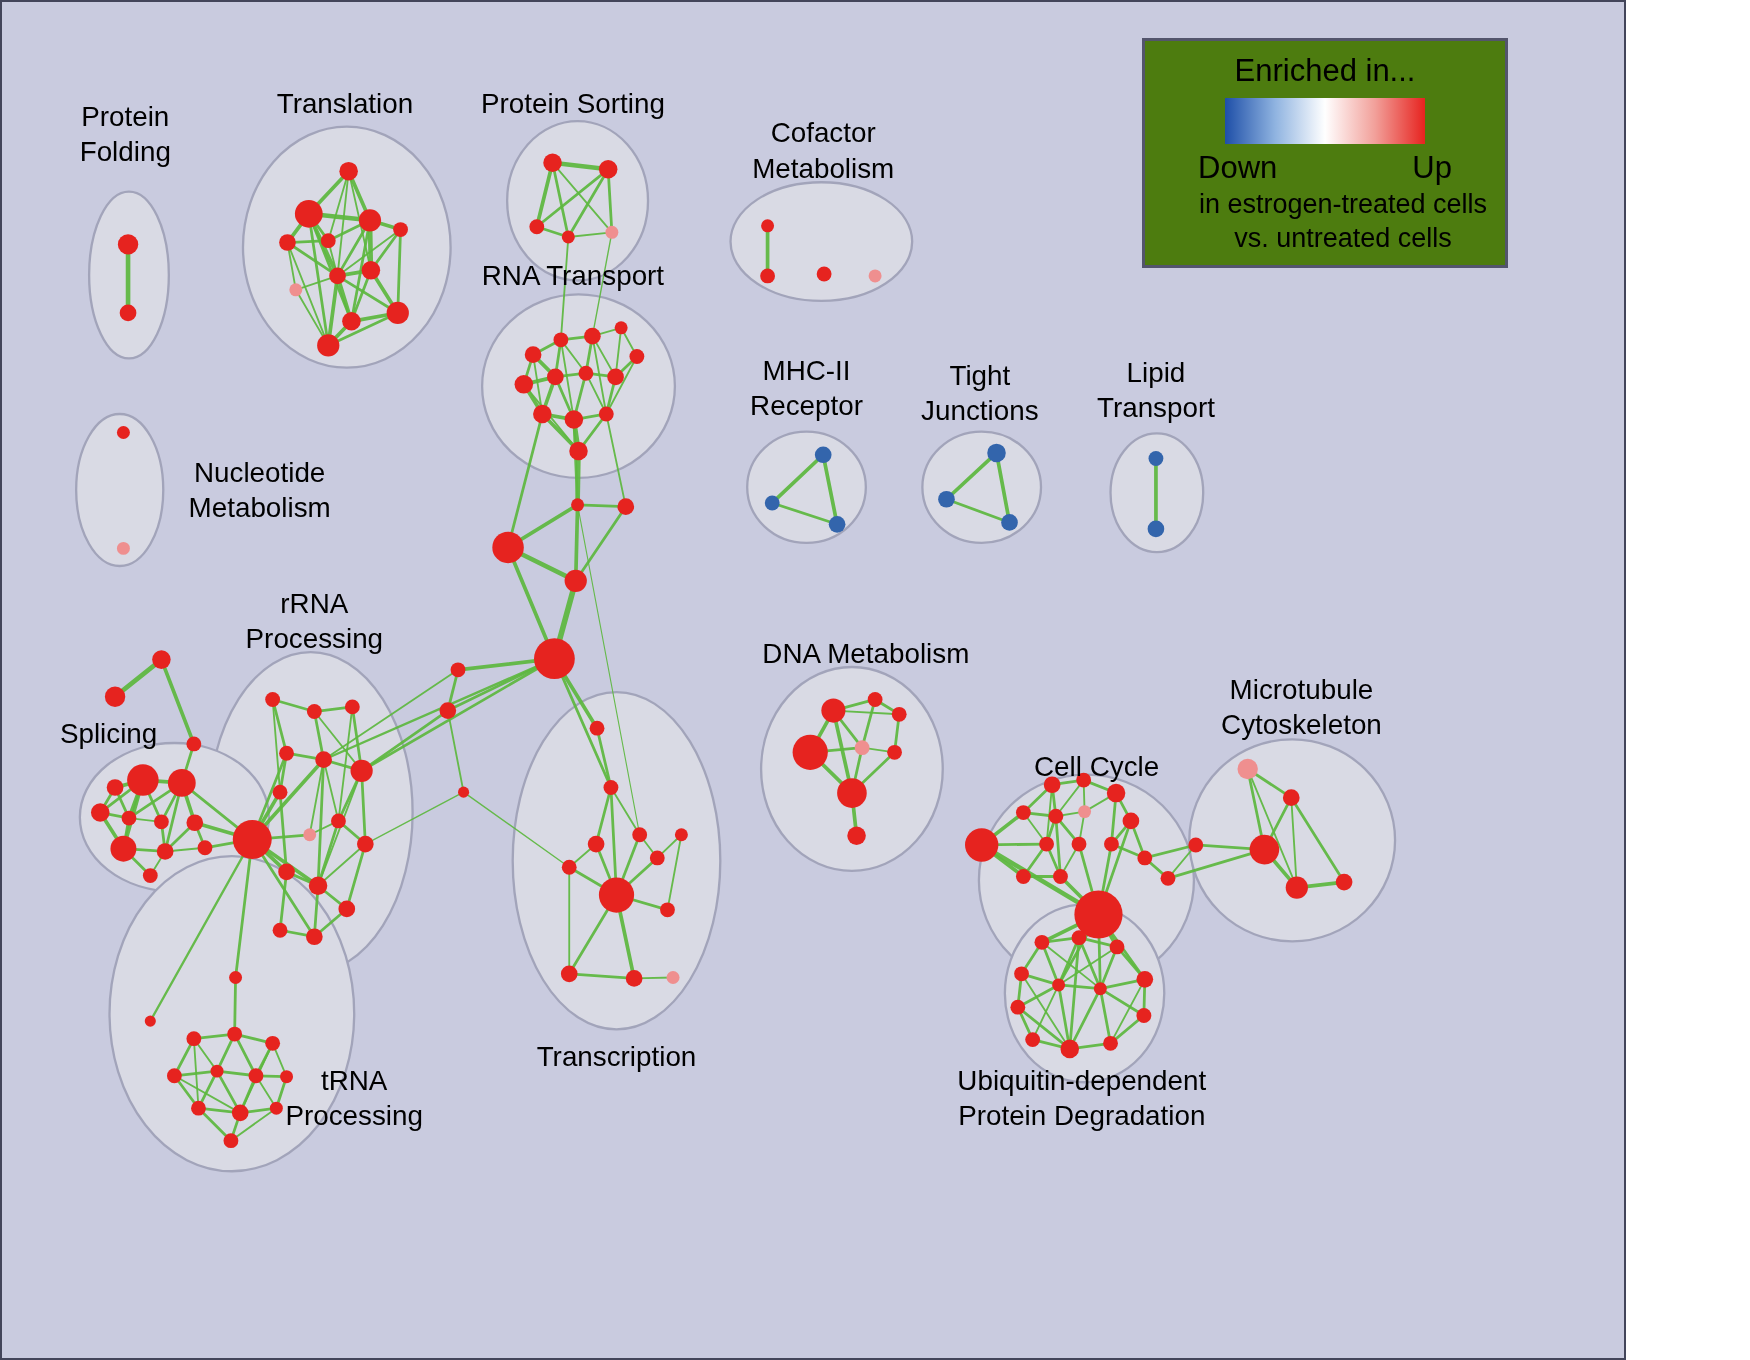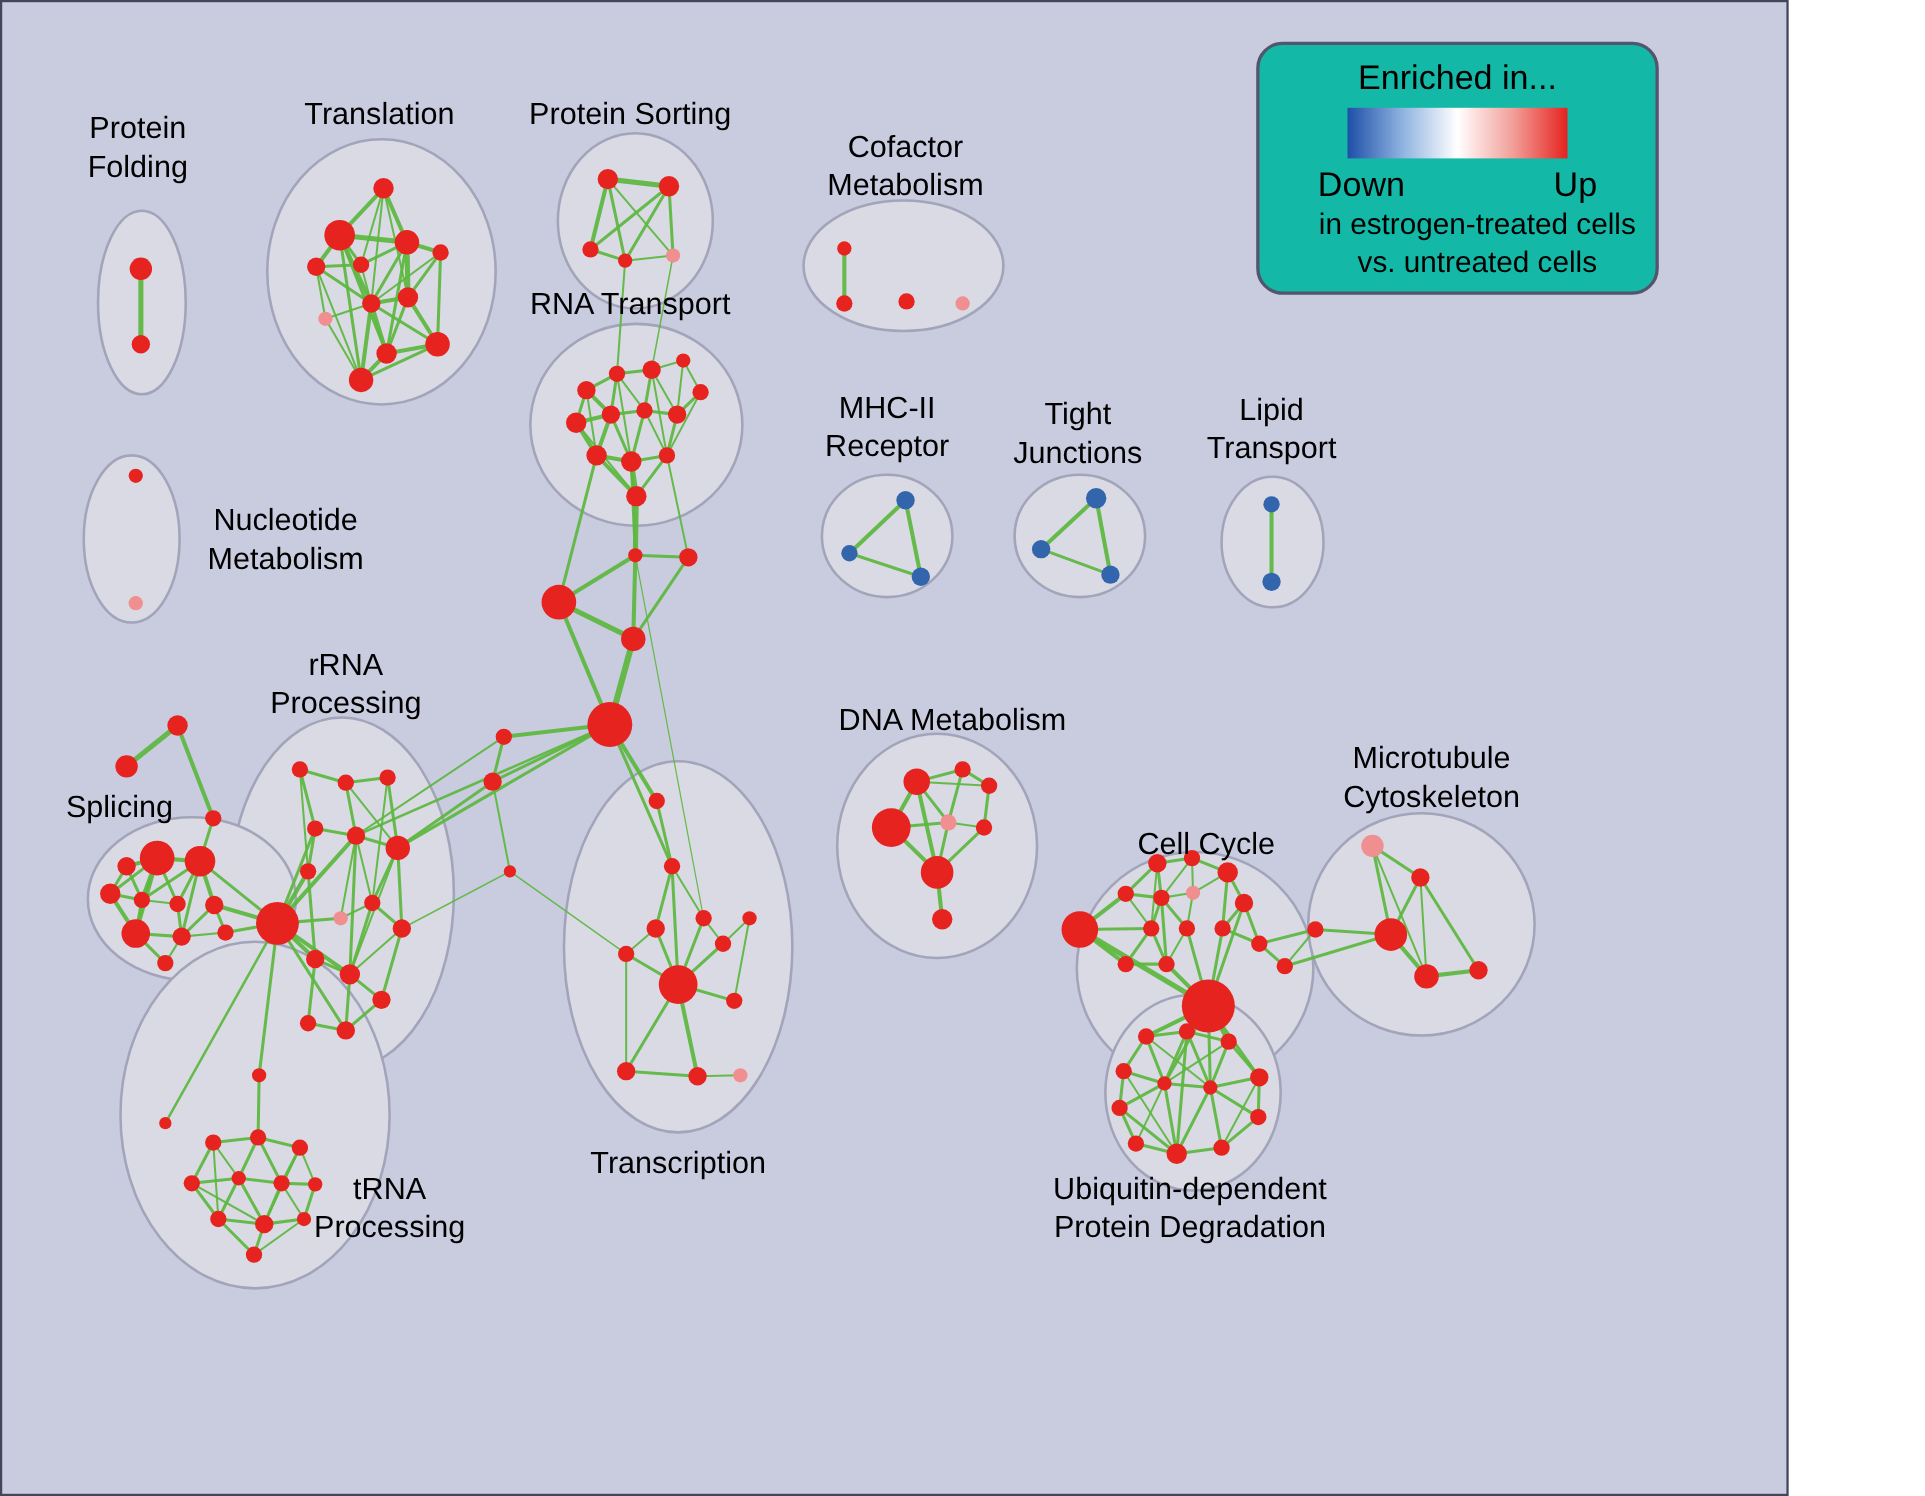--- a/index.html
+++ b/index.html
@@ -537,21 +537,21 @@
         <text x="663" y="1097" text-anchor="middle" font-size="30" fill="#000000">Transcription</text>
         <text x="932" y="662" text-anchor="middle" font-size="30" fill="#000000">DNA Metabolism</text>
         <text x="1181" y="784" text-anchor="middle" font-size="30" fill="#000000">Cell Cycle</text>
         <text x="1402" y="700" text-anchor="middle" font-size="30" fill="#000000">Microtubule</text>
         <text x="1402" y="738" text-anchor="middle" font-size="30" fill="#000000">Cytoskeleton</text>
         <text x="1165" y="1122" text-anchor="middle" font-size="30" fill="#000000">Ubiquitin-dependent</text>
         <text x="1165" y="1160" text-anchor="middle" font-size="30" fill="#000000">Protein Degradation</text>
       </g>
     </svg>
 
-  <div class="legend" style="background: #14b8a6; border-radius: 24px;">
+  <div class="legend" style="background: #4d7c0f;">
     <div class="legend-title">Enriched in...</div>
     <div class="gradient-bar" style="background: linear-gradient(to right, rgb(30, 79, 168), rgb(143, 179, 224), rgb(255, 255, 255), rgb(242, 160, 154), rgb(230, 35, 31));"></div>
     <div class="legend-row">
       <span>Down</span>
       <span>Up</span>
     </div>
     <div class="legend-sub">in estrogen-treated cells</div>
     <div class="legend-sub">vs. untreated cells</div>
   </div>
 </div>

